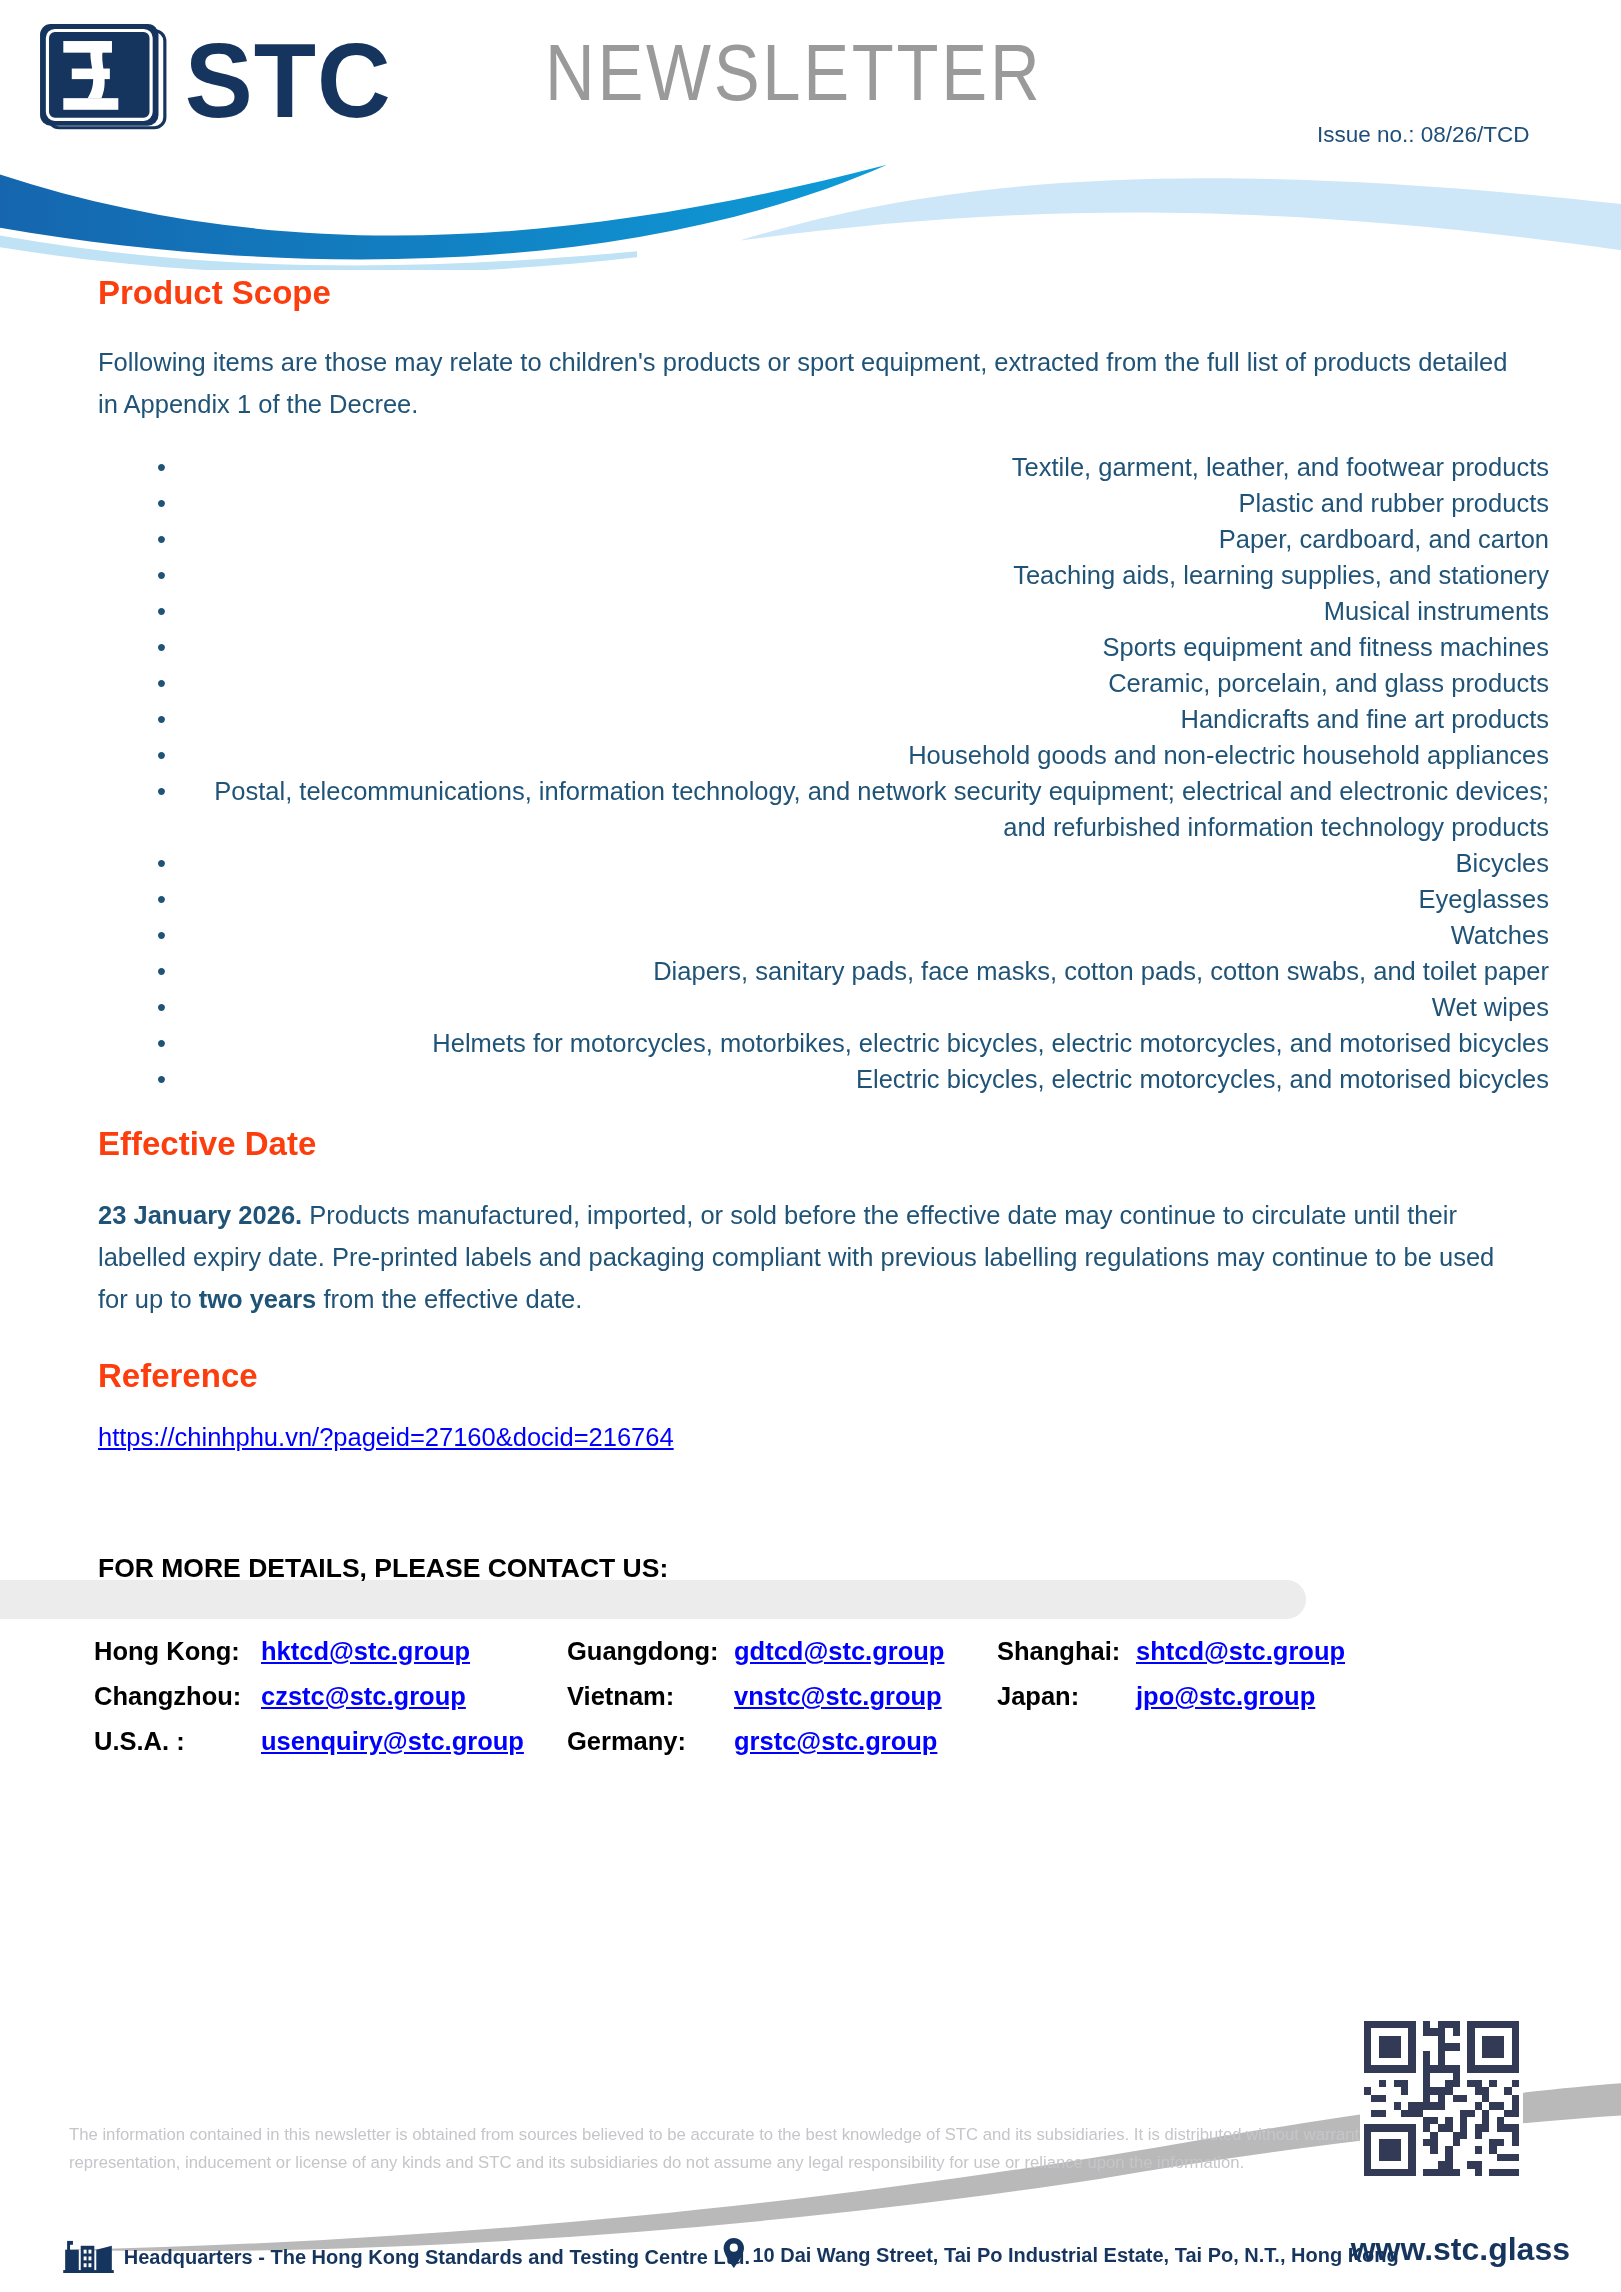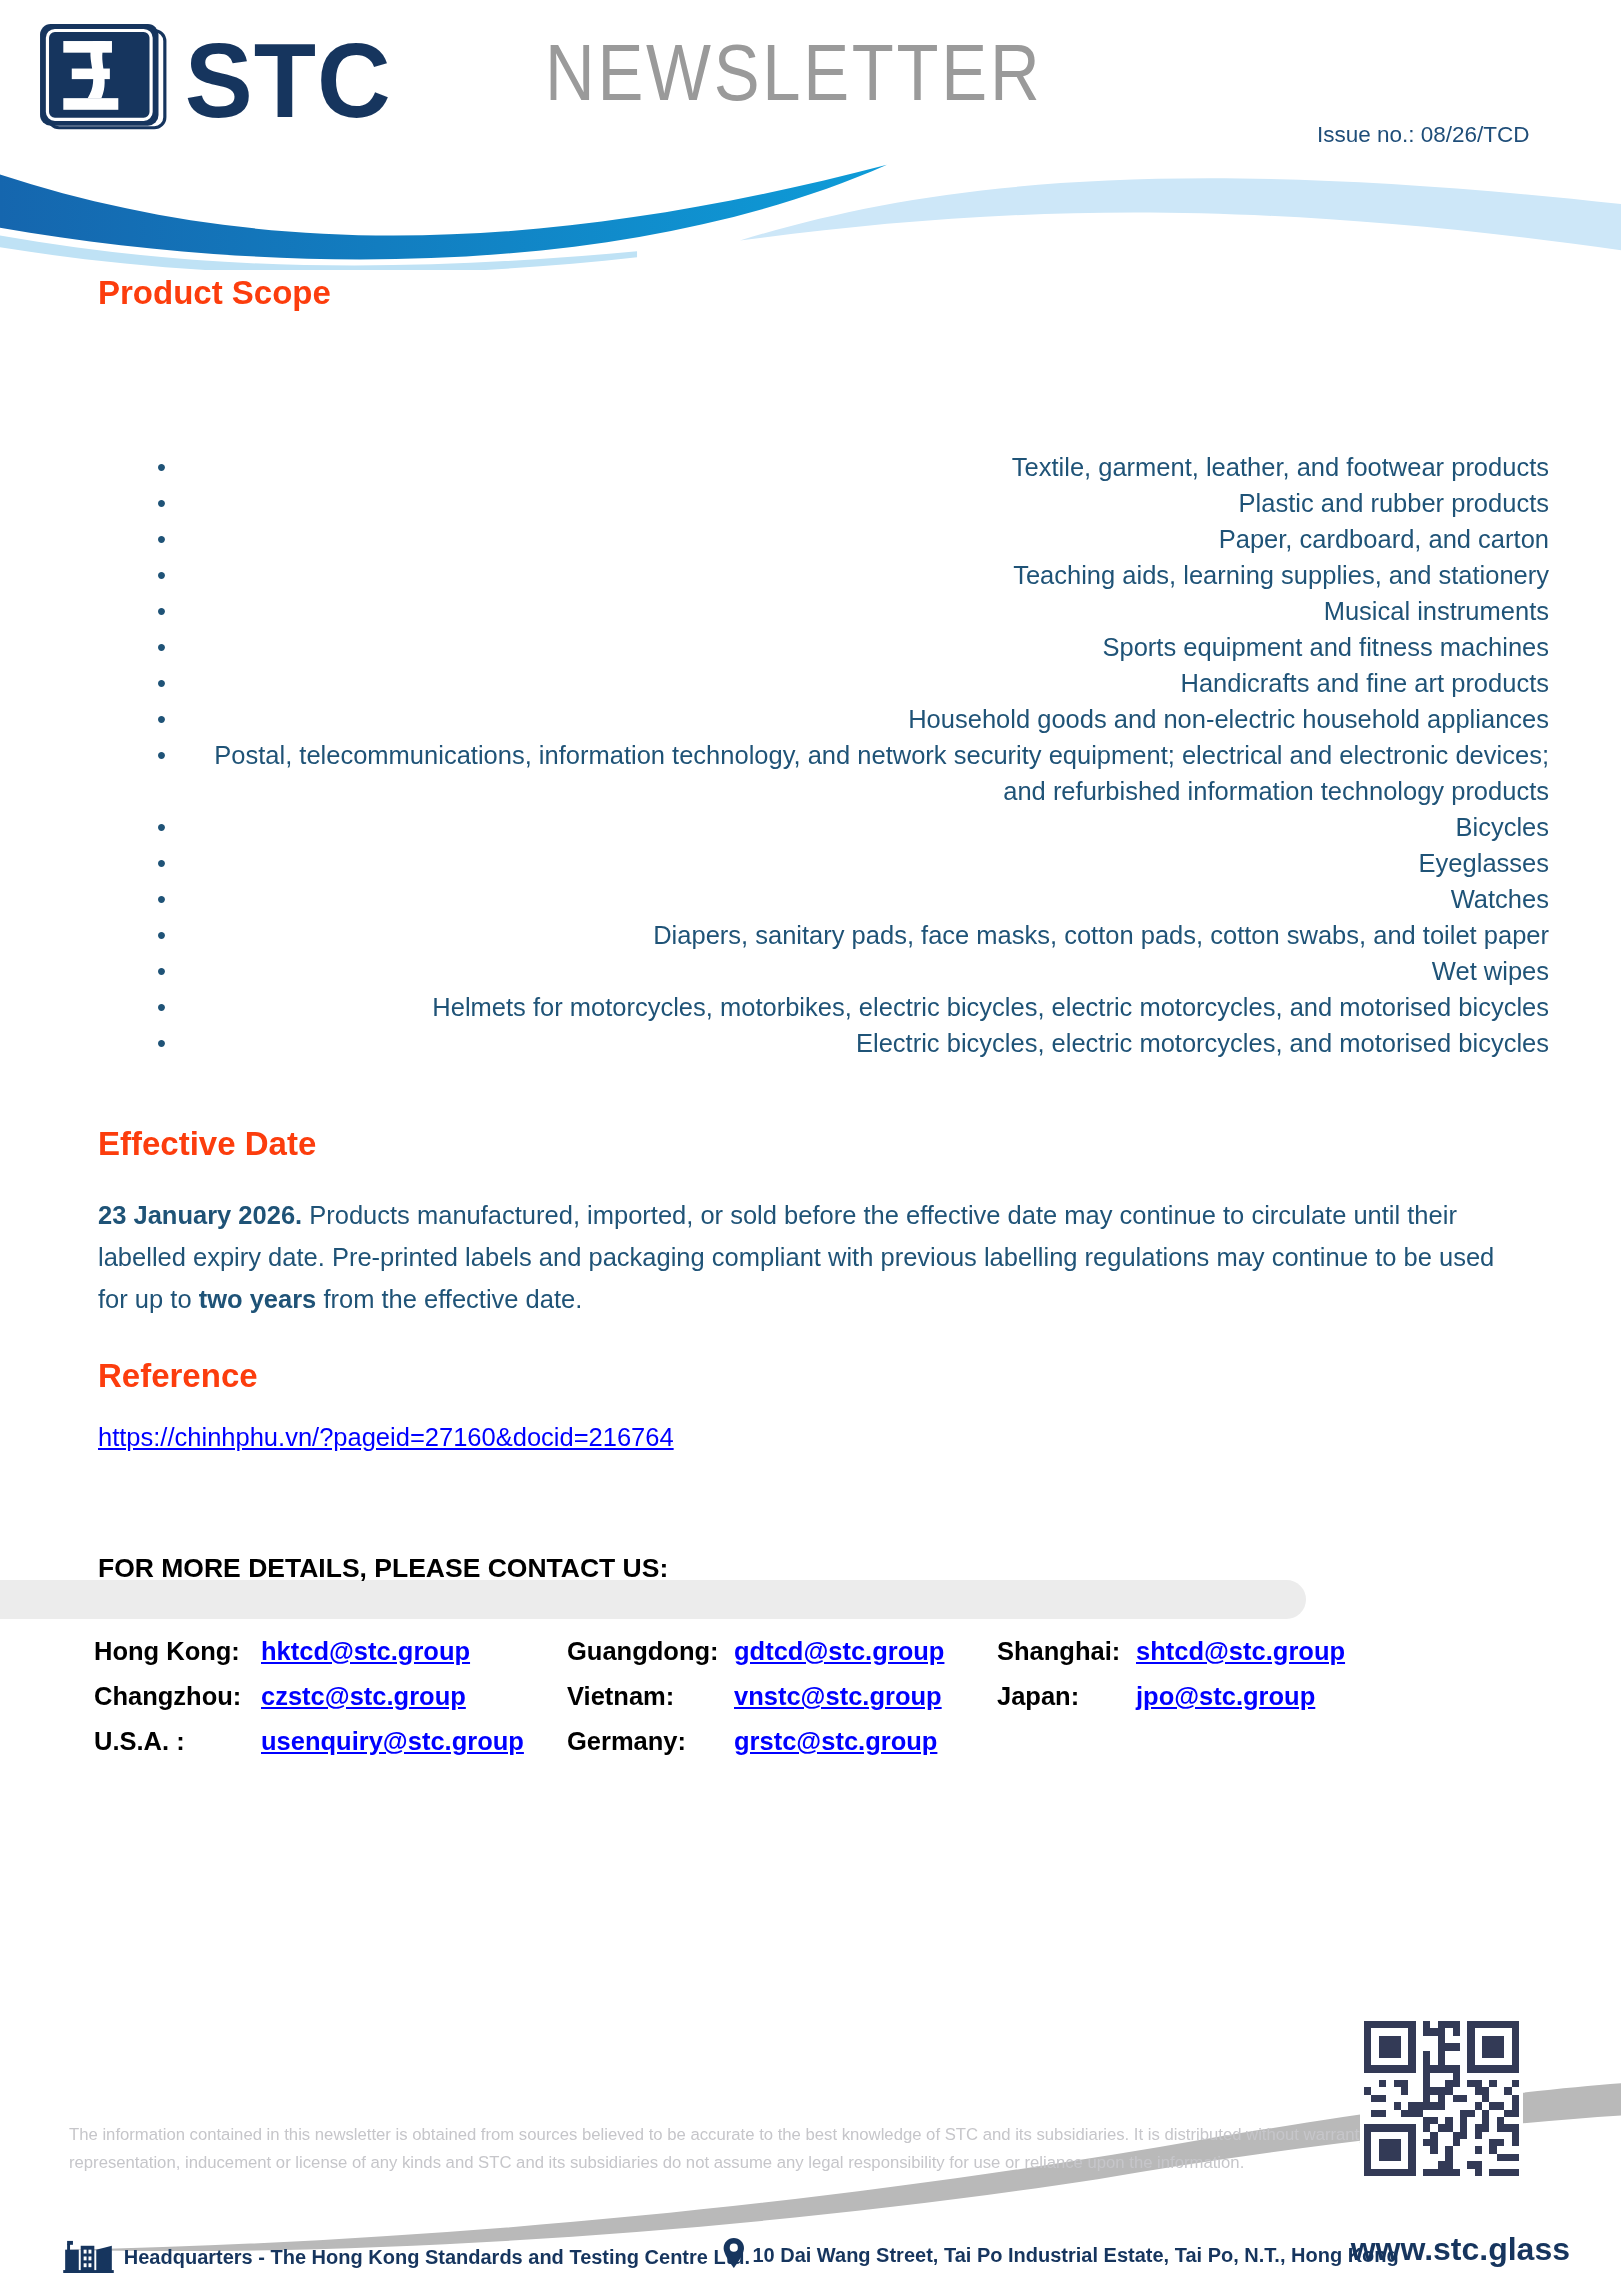--- a/index.html
+++ b/index.html
@@ -77,28 +77,30 @@
         <stop offset="1" stop-color="#0E9CD8"></stop>
       </linearGradient>
     </defs>
     <path d="M755,95 C 950,35 1200,8 1654,58 L1654,105 C 1250,48 1000,63 755,95 Z" fill="#CDE7F8"></path>
     <path d="M0,90 C 220,129 430,126 650,106 L650,112 C 430,136 220,137 0,102 Z" fill="#BFE2F5"></path>
     <path d="M0,28 C 270,116 560,108 905,18 C 650,130 300,134 0,82 Z" fill="url(#wg)"></path>
   </svg>
 
   <h2 class="h-accent" style="top:274px;">Product Scope</h2>
 
+  <p class="body-p" style="top:341px;">Following items are those may relate to children's products or sport equipment, extracted from the full list of products detailed in Appendix 1 of the Decree.</p>
 
   <ul class="scope">
     <li>Textile, garment, leather, and footwear products</li>
     <li>Plastic and rubber products</li>
     <li>Paper, cardboard, and carton</li>
     <li>Teaching aids, learning supplies, and stationery</li>
     <li>Musical instruments</li>
     <li>Sports equipment and fitness machines</li>
+    <li>Ceramic, porcelain, and glass products</li>
     <li>Handicrafts and fine art products</li>
     <li>Household goods and non-electric household appliances</li>
     <li>Postal, telecommunications, information technology, and network security equipment; electrical and electronic devices; and refurbished information technology products</li>
     <li>Bicycles</li>
     <li>Eyeglasses</li>
     <li>Watches</li>
     <li>Diapers, sanitary pads, face masks, cotton pads, cotton swabs, and toilet paper</li>
     <li>Wet wipes</li>
     <li>Helmets for motorcycles, motorbikes, electric bicycles, electric motorcycles, and motorised bicycles</li>
     <li>Electric bicycles, electric motorcycles, and motorised bicycles</li>

